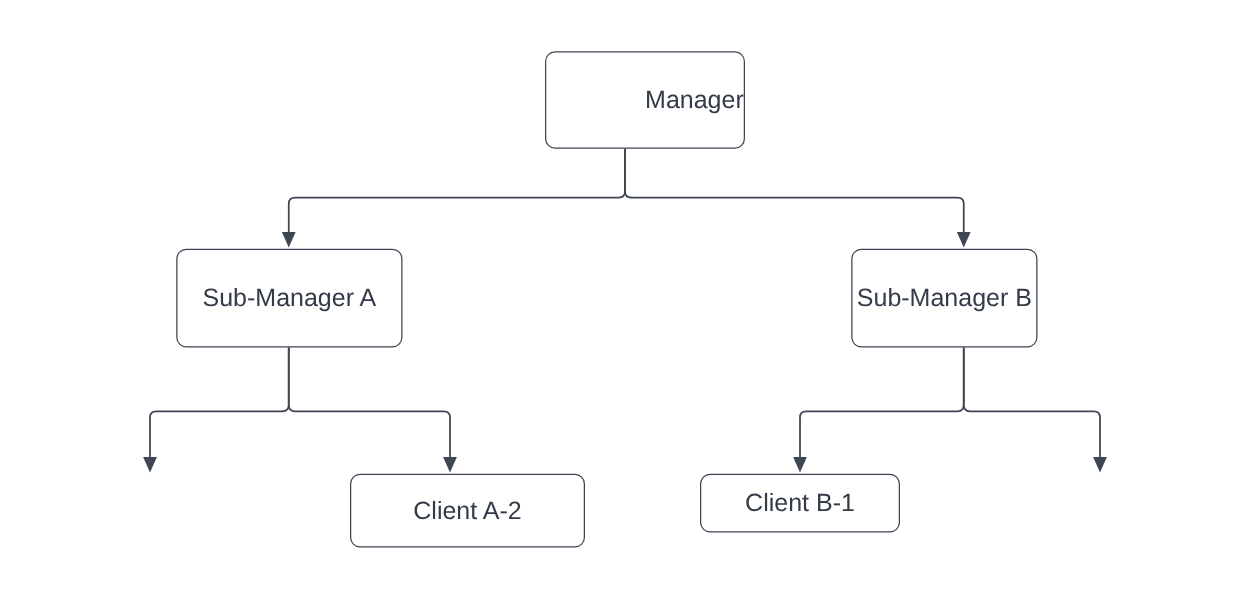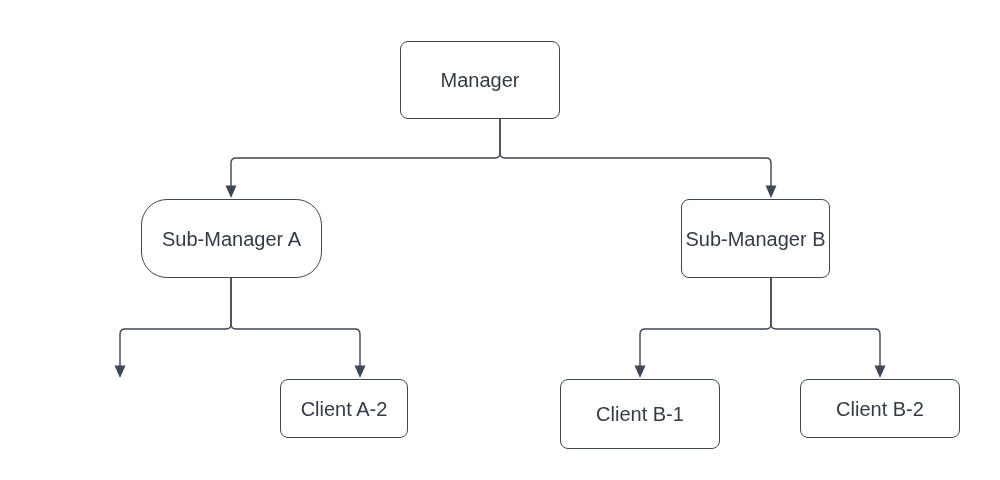--- a/index.html
+++ b/index.html
@@ -33,26 +33,26 @@
     border-radius: 8px;
     display: flex;
     align-items: center;
     justify-content: center;
     color: #333b47;
     font-size: 20px;
     line-height: 1;
     white-space: nowrap;
     cursor: default;
   }
-  .n-manager { left: 400px; top: 41px;  width: 160px; height: 78px; }
-  .n-sub-a   { left: 141px; top: 199px; width: 181px; height: 79px; border-radius: 26px; }
+  .n-manager { left: 436px; top: 41px;  width: 160px; height: 78px; justify-content: flex-end; }
+  .n-sub-a   { left: 141px; top: 199px; width: 181px; height: 79px; }
   .n-sub-b   { left: 681px; top: 199px; width: 149px; height: 79px; }
   .n-ca1     { left: 40px;  top: 379px; width: 160px; height: 59px; }
-  .n-ca2     { left: 280px; top: 379px; width: 128px; height: 59px; }
-  .n-cb1     { left: 560px; top: 379px; width: 160px; height: 70px; text-align: right; }
+  .n-ca2     { left: 280px; top: 379px; width: 188px; height: 59px; }
+  .n-cb1     { left: 560px; top: 379px; width: 160px; height: 47px; text-align: right; }
   .n-cb2     { left: 800px; top: 379px; width: 160px; height: 59px; }
 </style>
 </head>
 <body>
 
 <div class="canvas">
 
   <svg class="edges" viewBox="0 0 1000 480" aria-hidden="true">
 
     <path d="M500 119 V153 Q500 158 495 158 H236 Q231 158 231 163 V186" fill="none" stroke-width="1.4" stroke="#3e4653"></path>
@@ -88,17 +88,14 @@
 
 
   <div class="node n-ca2">
     <span>Client A-2</span>
   </div>
 
   <div class="node n-cb1">
     <span>Client B-1</span>
   </div>
 
-  <div class="node n-cb2">
-    <span>Client B-2</span>
-  </div>
 
 </div>
 
 </body></html>

